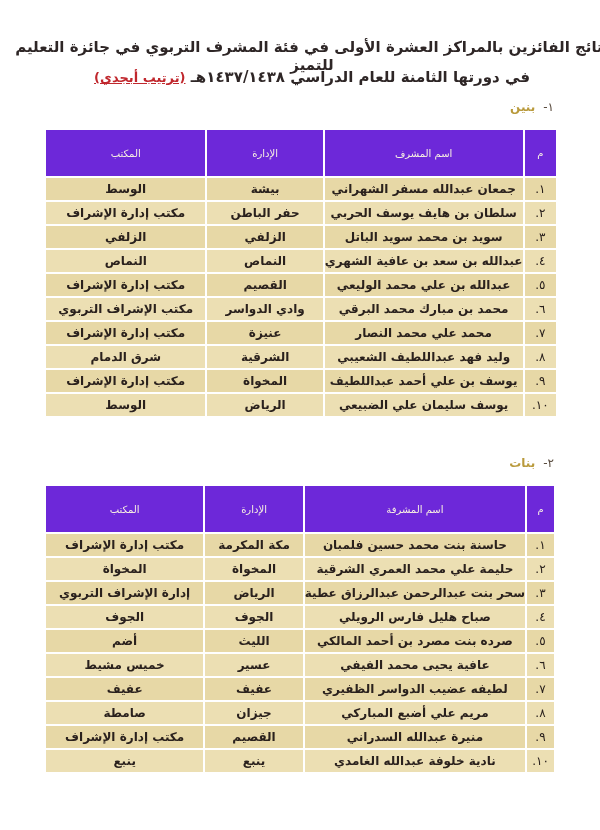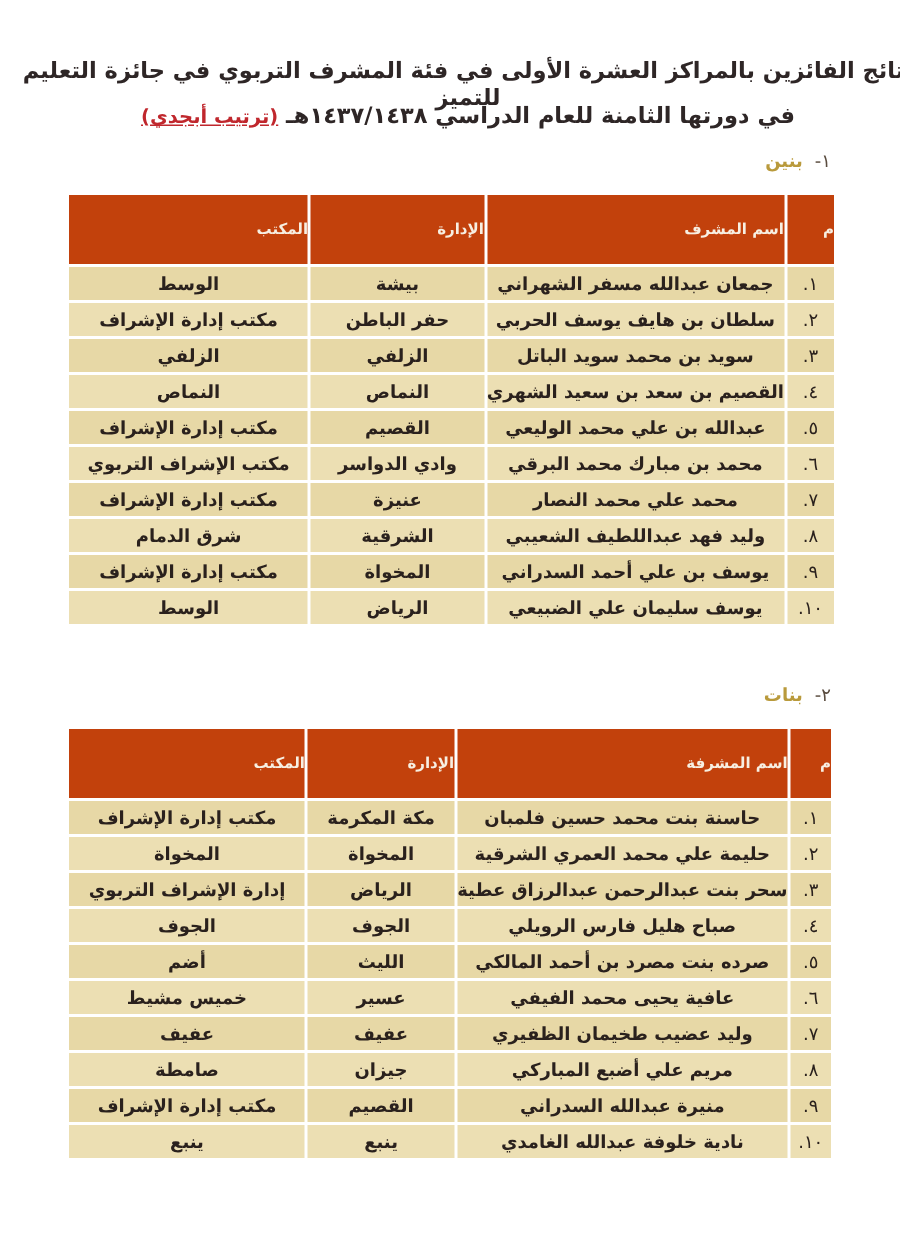--- a/index.html
+++ b/index.html
@@ -7,22 +7,22 @@
          font-family:"DejaVu Sans", "Liberation Sans", sans-serif; color:#2b2320; }
   .title { position:absolute; left:0; width:600px; text-align:center; direction:rtl;
            font-weight:bold; font-size:15px; color:#2e2626;margin-left:12px; }
   .t1 { top:38px; }
   .t2 { top:68px; }
   .t2 .red { color:#c0272d; font-size:13px;text-decoration:underline; }
   .section { position:absolute; right:46px; direction:rtl; font-weight:bold;
              font-size:12px; color:#b99a3c; }
   .section .num { color:#5a4c3f; font-weight:normal; margin-left:8px; }
   table { position:absolute; border-collapse:separate; border-spacing:2px; direction:rtl; }
-  th { background:#c2410c; color:#f7efe2; font-size:10px; font-weight:bold;
-       height:46px; padding:0; text-align:right; }
+  th { background:#6d28d9; color:#f7efe2; font-size:10px; font-weight:normal;
+       height:46px; padding:0; text-align:center; }
   td { background:#e7d8a6; font-size:12px; font-weight:bold; color:#2a211d;
        height:22px; padding:0; text-align:center; white-space:nowrap; }
   tr.alt td { background:#ecdfb3; }
   td.num { text-align:center; font-weight:normal; font-size:12px; }
   #tbl1 { left:44px; top:128px; width:514px; }
   #tbl2 { left:44px; top:484px; width:512px; }
 </style>
 </head>
 <body>
 
@@ -65,21 +65,21 @@
         <td>مكتب إدارة الإشراف</td>
       </tr>
     <tr>
         <td class="num">٣.</td>
         <td>سويد بن محمد سويد الباتل</td>
         <td>الزلفي</td>
         <td>الزلفي</td>
       </tr>
     <tr class="alt">
         <td class="num">٤.</td>
-        <td>القصيم بن سعد بن سعيد الشهري</td>
+        <td>عبدالله بن سعد بن عافية الشهري</td>
         <td>النماص</td>
         <td>النماص</td>
       </tr>
     <tr>
         <td class="num">٥.</td>
         <td>عبدالله بن علي محمد الوليعي</td>
         <td>القصيم</td>
         <td>مكتب إدارة الإشراف</td>
       </tr>
     <tr class="alt">
@@ -95,21 +95,21 @@
         <td>مكتب إدارة الإشراف</td>
       </tr>
     <tr class="alt">
         <td class="num">٨.</td>
         <td>وليد فهد عبداللطيف الشعيبي</td>
         <td>الشرقية</td>
         <td>شرق الدمام</td>
       </tr>
     <tr>
         <td class="num">٩.</td>
-        <td>يوسف بن علي أحمد السدراني</td>
+        <td>يوسف بن علي أحمد عبداللطيف</td>
         <td>المخواة</td>
         <td>مكتب إدارة الإشراف</td>
       </tr>
     <tr class="alt">
         <td class="num">١٠.</td>
         <td>يوسف سليمان علي الضبيعي</td>
         <td>الرياض</td>
         <td>الوسط</td>
       </tr>
   </tbody>
@@ -166,21 +166,21 @@
         <td>أضم</td>
       </tr>
     <tr class="alt">
         <td class="num">٦.</td>
         <td>عافية يحيى محمد الفيفي</td>
         <td>عسير</td>
         <td>خميس مشيط</td>
       </tr>
     <tr>
         <td class="num">٧.</td>
-        <td>وليد عضيب طخيمان الظفيري</td>
+        <td>لطيفه عضيب الدواسر الظفيري</td>
         <td>عفيف</td>
         <td>عفيف</td>
       </tr>
     <tr class="alt">
         <td class="num">٨.</td>
         <td>مريم علي أضبع المباركي</td>
         <td>جيزان</td>
         <td>صامطة</td>
       </tr>
     <tr>

